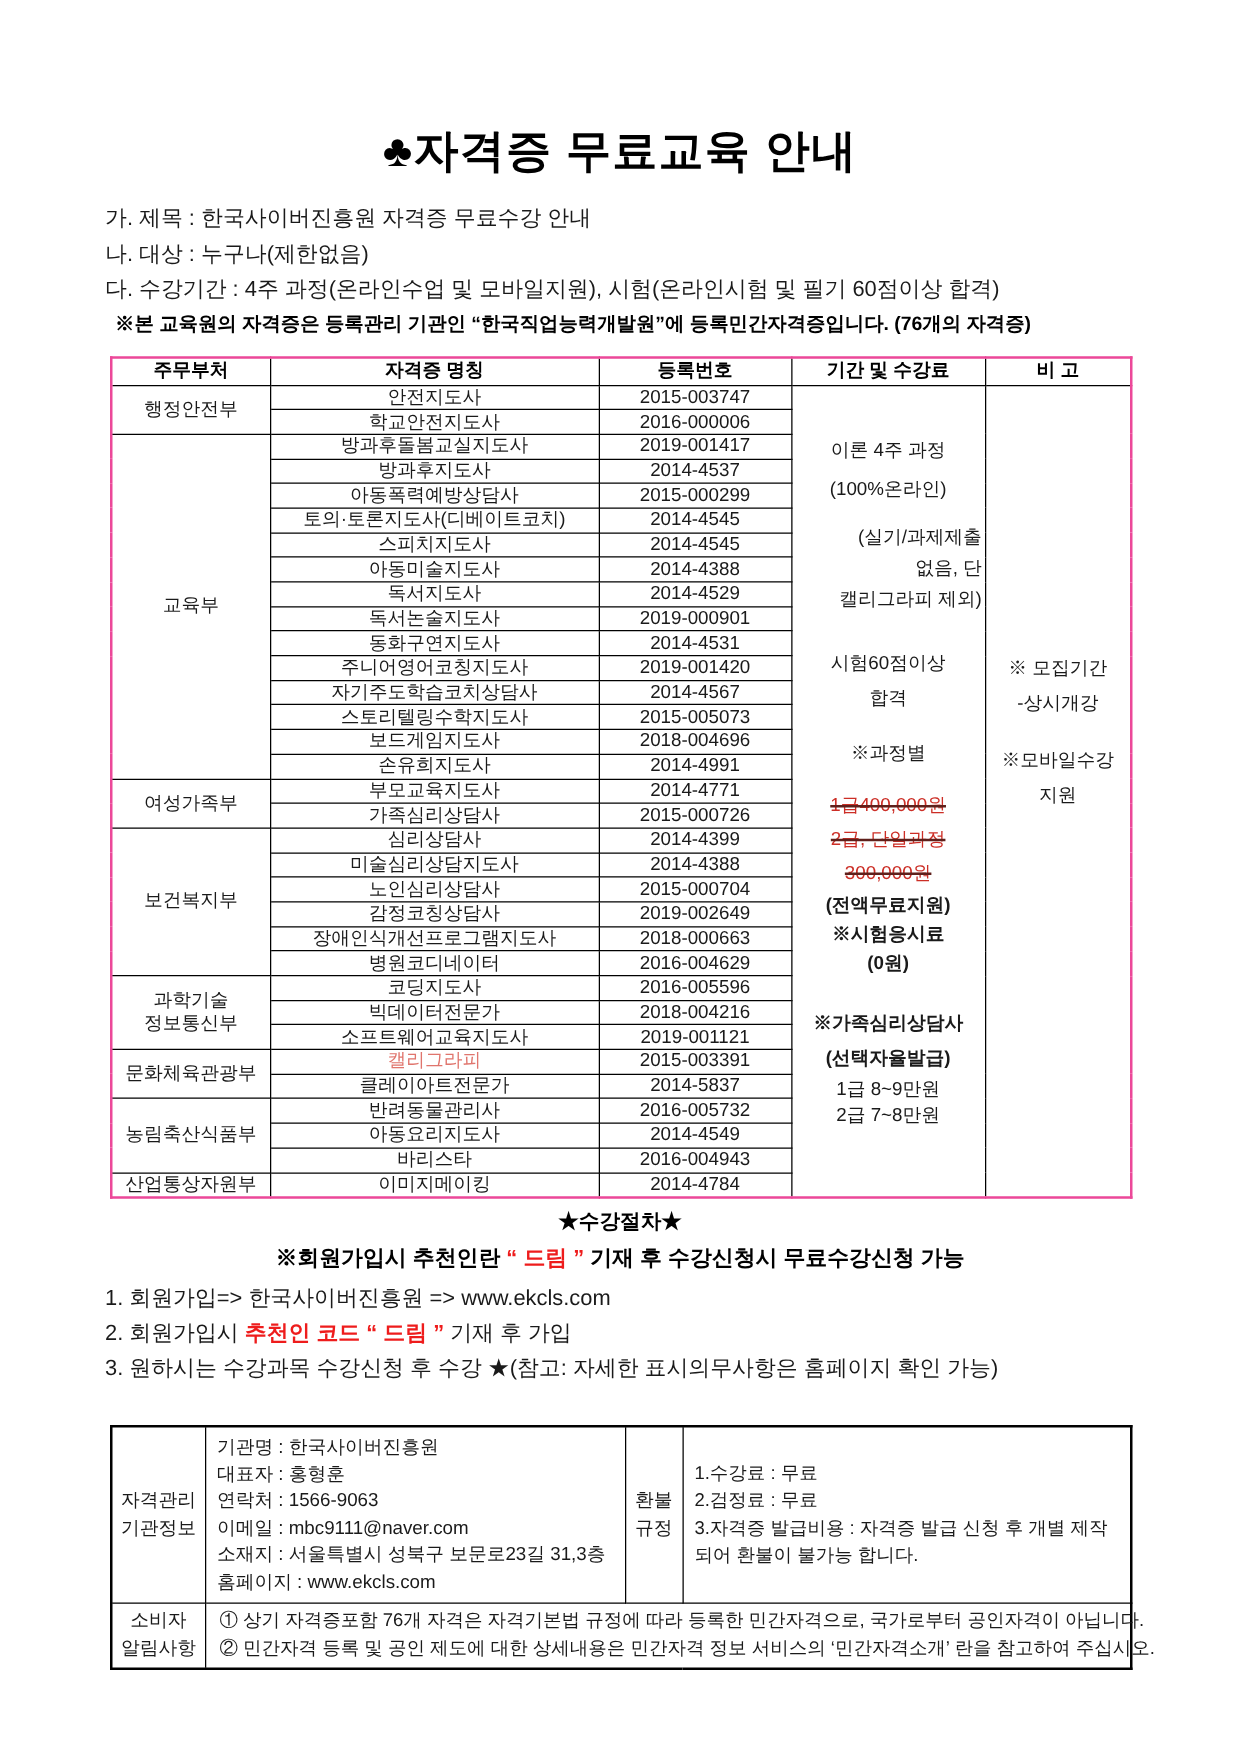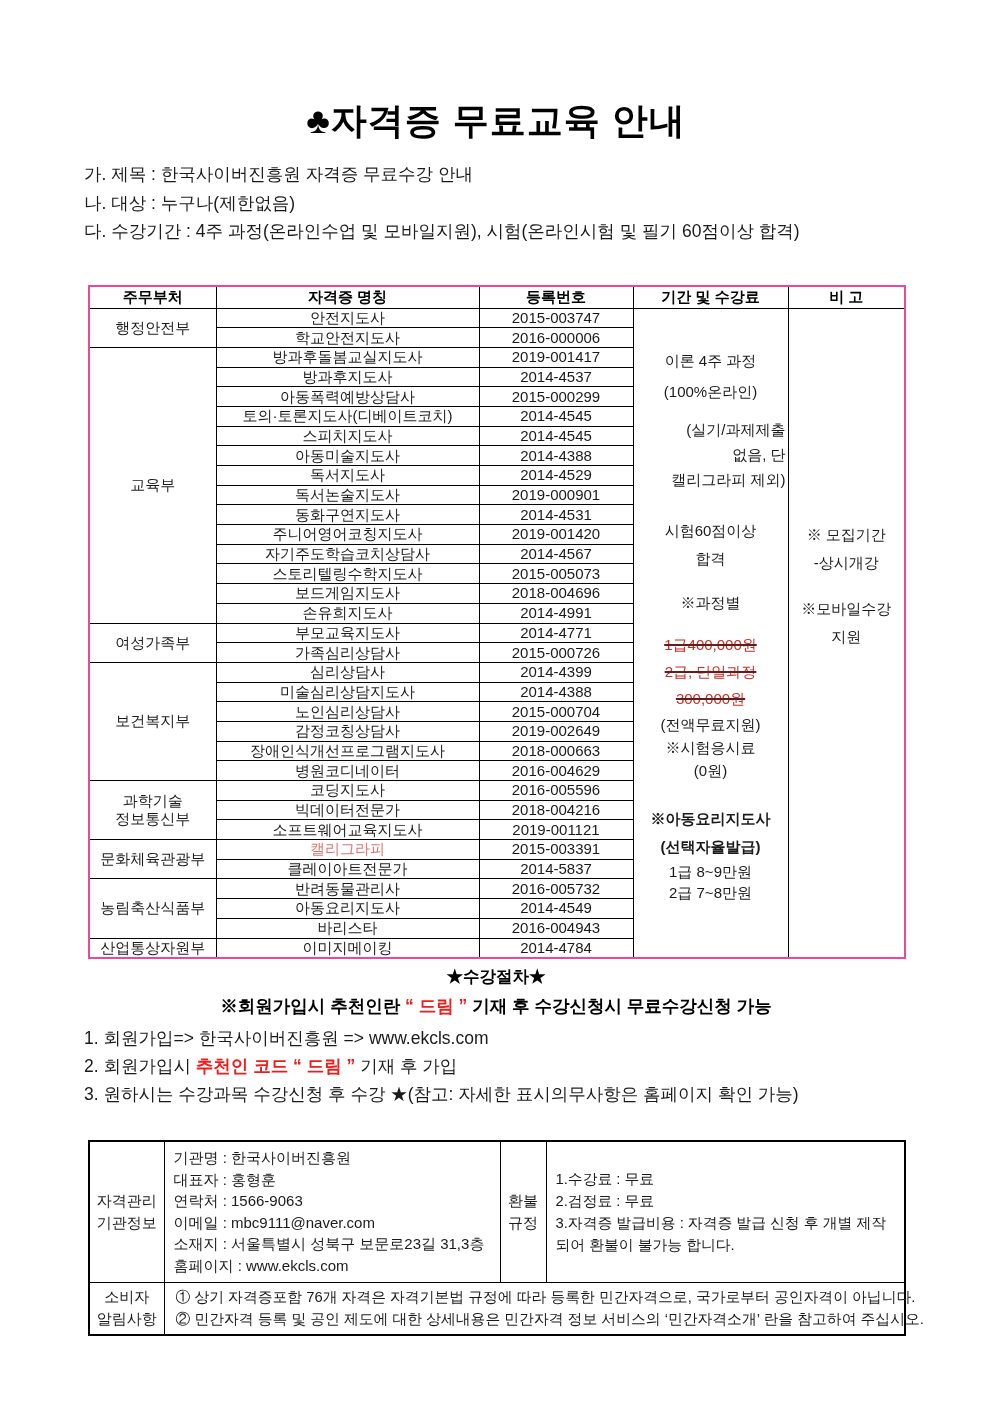--- a/index.html
+++ b/index.html
@@ -34,21 +34,21 @@
   .fee-block{margin:0;}
   .fee-line{line-height:25px;}
   .fb0 .fee-line{line-height:31px;}
   .fb1{margin-top:10px;text-align:right;}
   .fb2{margin-top:25px;}
   .fb2 .fee-line{line-height:28px;}
   .fb3{margin-top:16px;}
   .fb3 .fee-line{line-height:28px;}
   .fb4{margin-top:14px;}
   .fb4 .fee-line{line-height:27px;}
-  .fb5{margin-top:1px;}
+  .fb5{margin-top:1px;font-weight:bold;}
   .fb5 .fee-line{line-height:23px;}
   .fb6{margin-top:23px;}
   .fb6 .fee-line{line-height:28px;font-weight:700;}
   .fb7 .fee-line{line-height:21px;}
   .strike-line{
     color:var(--strike,#cc2e26);
     text-decoration:line-through;
     text-decoration-color:#5f201b;
     text-decoration-thickness:1.5px;
   }
@@ -79,20 +79,21 @@
 </style>
 </head>
 <body>
 
 <div class="doc-title">♣자격증 무료교육 안내</div>
 
 <div class="intro">
   <div class="intro-line">가. 제목 : 한국사이버진흥원 자격증 무료수강 안내</div>
   <div class="intro-line">나. 대상 : 누구나(제한없음)</div>
   <div class="intro-line">다. 수강기간 : 4주 과정(온라인수업 및 모바일지원), 시험(온라인시험 및 필기 60점이상 합격)</div>
+  <div class="intro-note">※본 교육원의 자격증은 등록관리 기관인 “한국직업능력개발원”에 등록민간자격증입니다. (76개의 자격증)</div>
 </div>
 
 <div class="main-table-wrap">
   <table id="cert-table">
     <colgroup>
       <col style="width:127px">
         <col style="width:263px">
         <col style="width:154px">
         <col style="width:155px">
         <col style="width:117px">
@@ -133,21 +134,21 @@
                 <div class="fee-line strike-line">1급400,000원</div>
                 <div class="fee-line strike-line">2급, 단일과정</div>
                 <div class="fee-line strike-line">300,000원</div>
               </div>
               <div class="fee-block fb5">
                 <div class="fee-line">(전액무료지원)</div>
                 <div class="fee-line">※시험응시료</div>
                 <div class="fee-line">(0원)</div>
               </div>
               <div class="fee-block fb6">
-                <div class="fee-line">※아동요리지도사</div>
+                <div class="fee-line">※가족심리상담사</div>
                 <div class="fee-line">(선택자율발급)</div>
               </div>
               <div class="fee-block fb7">
                 <div class="fee-line">1급 8~9만원</div>
                 <div class="fee-line">2급 7~8만원</div>
               </div>
             </div>
           </td>
           <td rowspan="33" class="note-cell">
             <div class="note-inner">

